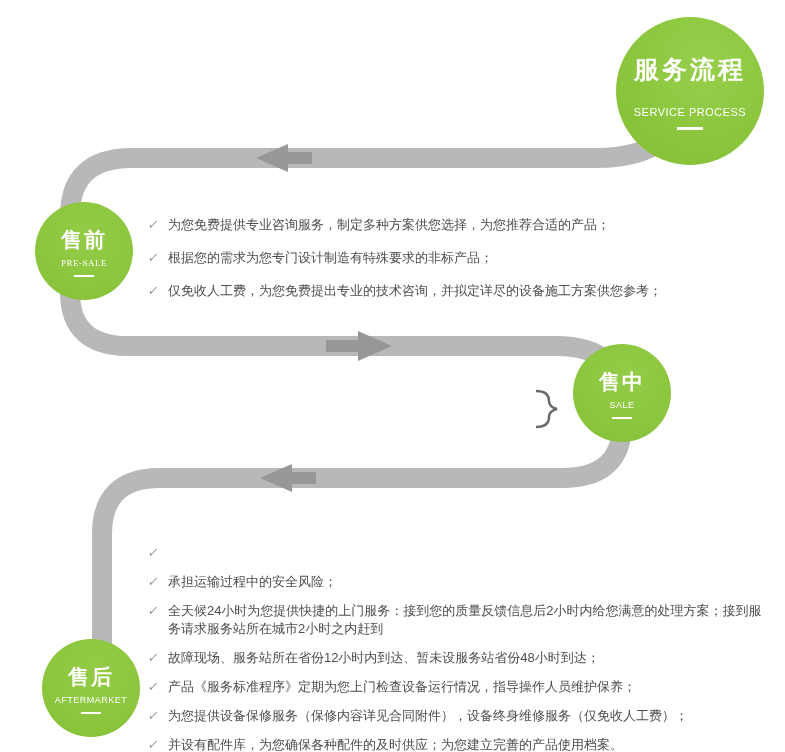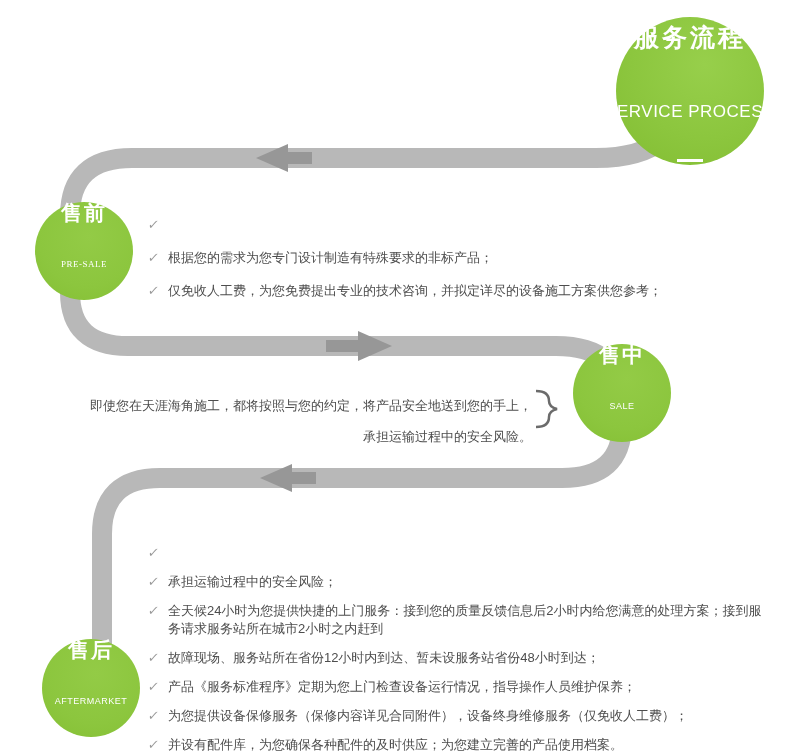--- a/index.html
+++ b/index.html
@@ -3,33 +3,33 @@
 <meta charset="utf-8">
 <style>
   * { margin:0; padding:0; box-sizing:border-box; }
   html,body { background:#ffffff; }
   body { font-family:"Liberation Sans","DejaVu Sans",sans-serif; }
   .canvas { position:relative; width:785px; height:752px; background:#ffffff; overflow:hidden; }
   .flow-svg { position:absolute; left:0; top:0; }
 
   .circle { position:absolute; border-radius:50%; background:#8cc63e; color:#fff;
             display:flex; flex-direction:column; align-items:center; justify-content:center;
-            text-align:center;gap:28px; }
+            text-align:center; }
   .circle.big { left:616px; top:17px; width:148px; height:148px;
                 background: radial-gradient(circle at 60% 32%, #97cf4b 0%, #8cc63e 55%, #82bd32 100%); }
   .circle.small { width:98px; height:98px;
                 background: radial-gradient(circle at 55% 35%, #93cb46 0%, #8cc63e 60%, #84bf34 100%); }
   #presale-badge { left:35px; top:202px;font-family:Liberation Serif, serif; }
   #sale-badge { left:573px; top:344px; }
   #aftersale-badge { left:42px; top:639px; }
 
   .c-title { font-weight:bold; font-size:21px; letter-spacing:2px; white-space:nowrap; }
   .big .c-title { font-size:25px; letter-spacing:3px; }
   .c-sub { font-size:9px; letter-spacing:0.5px; margin-top:4px; white-space:nowrap; }
-  .big .c-sub { font-size:17px; margin-top:20px; }
+  .big .c-sub { font-size:11px; margin-top:20px; }
   .dash { width:20px; height:2px; background:#ffffff; margin-top:7px; }
   .big .dash { width:26px; height:3px; margin-top:9px; }
 
   .bullets { position:absolute; display:flex; flex-direction:column; }
   .presale-list { left:148px; top:216px; width:622px; gap:15px; }
   .aftersale-list { left:148px; top:544px; width:622px; gap:11px; }
   .bullet { display:flex; align-items:flex-start; font-size:13px; line-height:18px; color:#4d4d4d; }
   .tick { color:#9a9a9a; font-weight:bold; font-size:13px; line-height:18px; margin-right:9px;
           flex:0 0 auto; transform:skewX(-10deg); }
 
@@ -57,41 +57,38 @@
 
   <div class="circle small" id="presale-badge">
     <div class="c-title">售前</div>
     <div class="c-sub">PRE-SALE</div>
     <div class="dash"></div>
   </div>
 
   <div class="bullets presale-list">
     <div class="bullet">
       <span class="tick">✓</span>
+      <span class="bullet-text">为您免费提供专业咨询服务，制定多种方案供您选择，为您推荐合适的产品；</span>
     </div>
     <div class="bullet">
       <span class="tick">✓</span>
       <span class="bullet-text">根据您的需求为您专门设计制造有特殊要求的非标产品；</span>
     </div>
     <div class="bullet">
       <span class="tick">✓</span>
       <span class="bullet-text">仅免收人工费，为您免费提出专业的技术咨询，并拟定详尽的设备施工方案供您参考；</span>
     </div>
   </div>
 
   <div class="circle small" id="sale-badge">
     <div class="c-title">售中</div>
     <div class="c-sub">SALE</div>
     <div class="dash"></div>
   </div>
 
-  <div class="sale-text">
-    <div>即使您在天涯海角施工，都将按照与您的约定，将产品安全地送到您的手上，</div>
-    <div>承担运输过程中的安全风险。</div>
-  </div>
 
   <div class="circle small" id="aftersale-badge">
     <div class="c-title">售后</div>
     <div class="c-sub">AFTERMARKET</div>
     <div class="dash"></div>
   </div>
 
   <div class="bullets aftersale-list">
     <div class="bullet">
       <span class="tick">✓</span>

